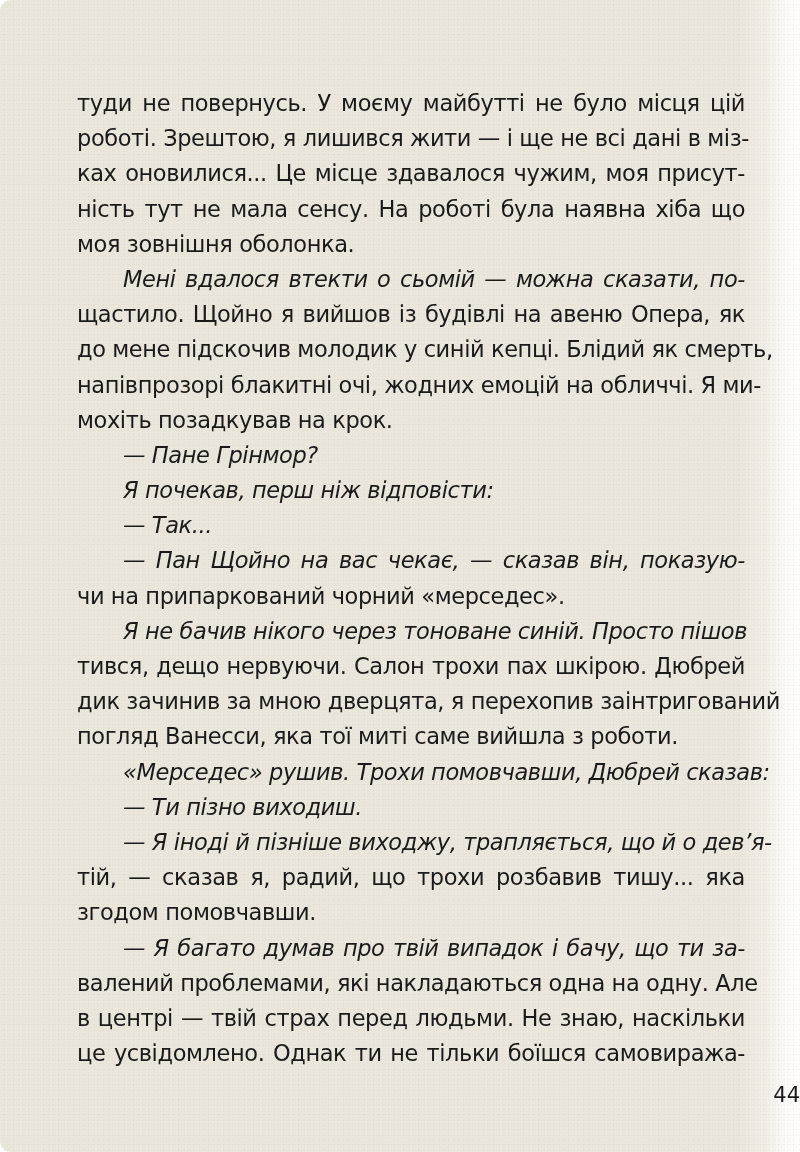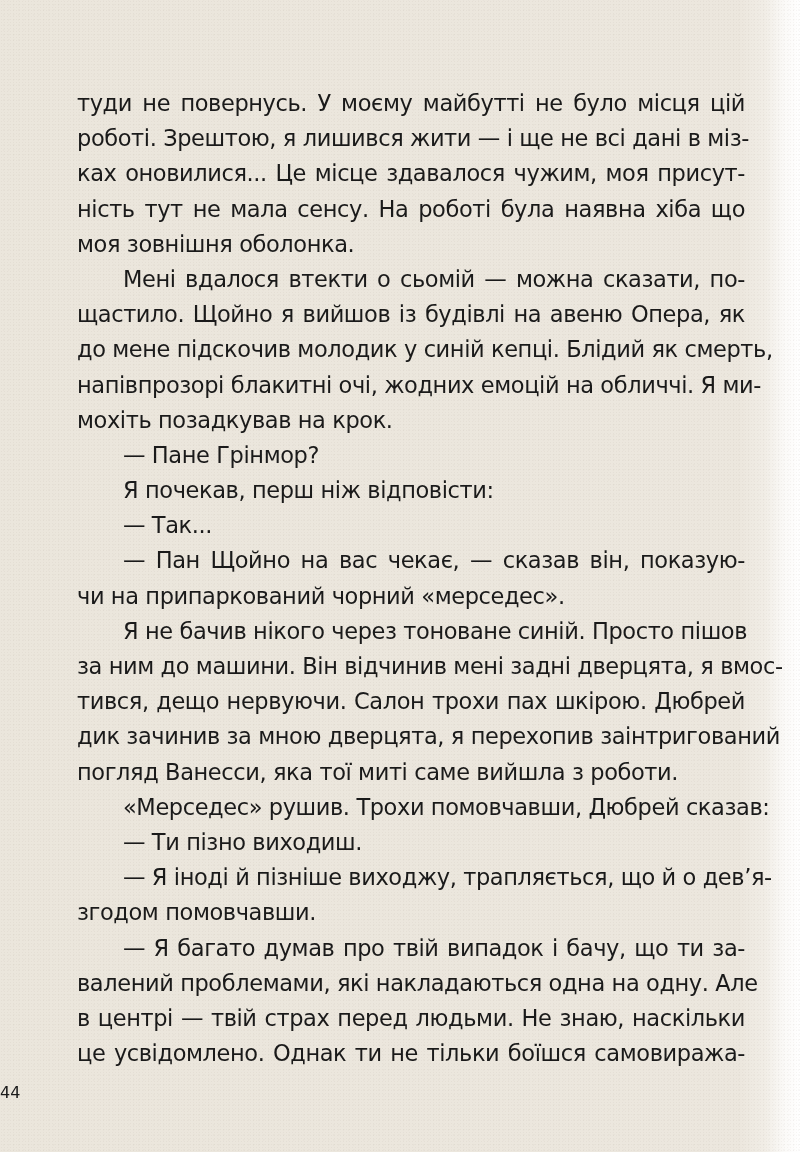--- a/index.html
+++ b/index.html
@@ -13,20 +13,21 @@
       overflow: hidden;
       background: #ffffff;
     }
     .page {
       position: absolute;
       left: 0;
       top: 0;
       width: 800px;
       height: 1152px;
       background: linear-gradient(to right, #ebe6dc 0px, #ece7de 740px, #f1ede6 765px, #fbfaf8 785px, #ffffff 800px);
+      border-radius: 11px;
     }
     .page::before {
       content: "";
       position: absolute;
       inset: 0;
       background-image:
         radial-gradient(rgba(120,110,95,0.06) 1px, transparent 1px),
         radial-gradient(rgba(120,110,95,0.04) 1px, transparent 1px);
       background-size: 3px 3px, 5px 5px;
       background-position: 0 0, 1px 2px;
@@ -48,29 +49,30 @@
       white-space: nowrap;
       text-align: justify;
       text-align-last: justify;
       height: 35.2px;
     }
     .line.last {
       text-align-last: left;
     }
     .line.indent {
       padding-left: 46px;
+      font-style: italic;
     }
     .page-number {
       position: absolute;
       left: 0;
       width: 800px;
       top: 1083px;
-      text-align: left;
+      text-align: right;
       font-family: "DejaVu Sans", sans-serif;
-      font-size: 16px;
+      font-size: 21px;
       color: #1a1a1a;
     }
   </style>
 </head>
 <body>
 
 <div class="page">
   <div class="text-block" id="text-block">
       <span class="line">туди не повернусь. У моєму майбутті не було місця цій</span>
       <span class="line">роботі. Зрештою, я лишився жити — і ще не всі дані в міз-</span>
@@ -81,27 +83,27 @@
       <span class="line">щастило. Щойно я вийшов із будівлі на авеню Опера, як</span>
       <span class="line">до мене підскочив молодик у синій кепці. Блідий як смерть,</span>
       <span class="line">напівпрозорі блакитні очі, жодних емоцій на обличчі. Я ми-</span>
       <span class="line last">мохіть позадкував на крок.</span>
       <span class="line indent last">— Пане Грінмор?</span>
       <span class="line indent last">Я почекав, перш ніж відповісти:</span>
       <span class="line indent last">— Так...</span>
       <span class="line indent">— Пан Щойно на вас чекає, — сказав він, показую-</span>
       <span class="line last">чи на припаркований чорний «мерседес».</span>
       <span class="line indent">Я не бачив нікого через тоноване синій. Просто пішов</span>
-      <span class="line">за ним до машини. Він відчинив мені задні дверцята, я вмос-</span>
       <span class="line">тився, дещо нервуючи. Салон трохи пах шкірою. Дюбрей</span>
       <span class="line">дик зачинив за мною дверцята, я перехопив заінтригований</span>
       <span class="line last">погляд Ванесси, яка тої миті саме вийшла з роботи.</span>
       <span class="line indent">«Мерседес» рушив. Трохи помовчавши, Дюбрей сказав:</span>
       <span class="line indent last">— Ти пізно виходиш.</span>
       <span class="line indent">— Я іноді й пізніше виходжу, трапляється, що й о дев’я-</span>
+      <span class="line">тій, — сказав я, радий, що трохи розбавив тишу... яка</span>
       <span class="line last">згодом помовчавши.</span>
       <span class="line indent">— Я багато думав про твій випадок і бачу, що ти за-</span>
       <span class="line">валений проблемами, які накладаються одна на одну. Але</span>
       <span class="line">в центрі — твій страх перед людьми. Не знаю, наскільки</span>
       <span class="line">це усвідомлено. Однак ти не тільки боїшся самовиража-</span>
     </div>
   <div class="page-number">44</div>
 </div>
 
 </body></html>

